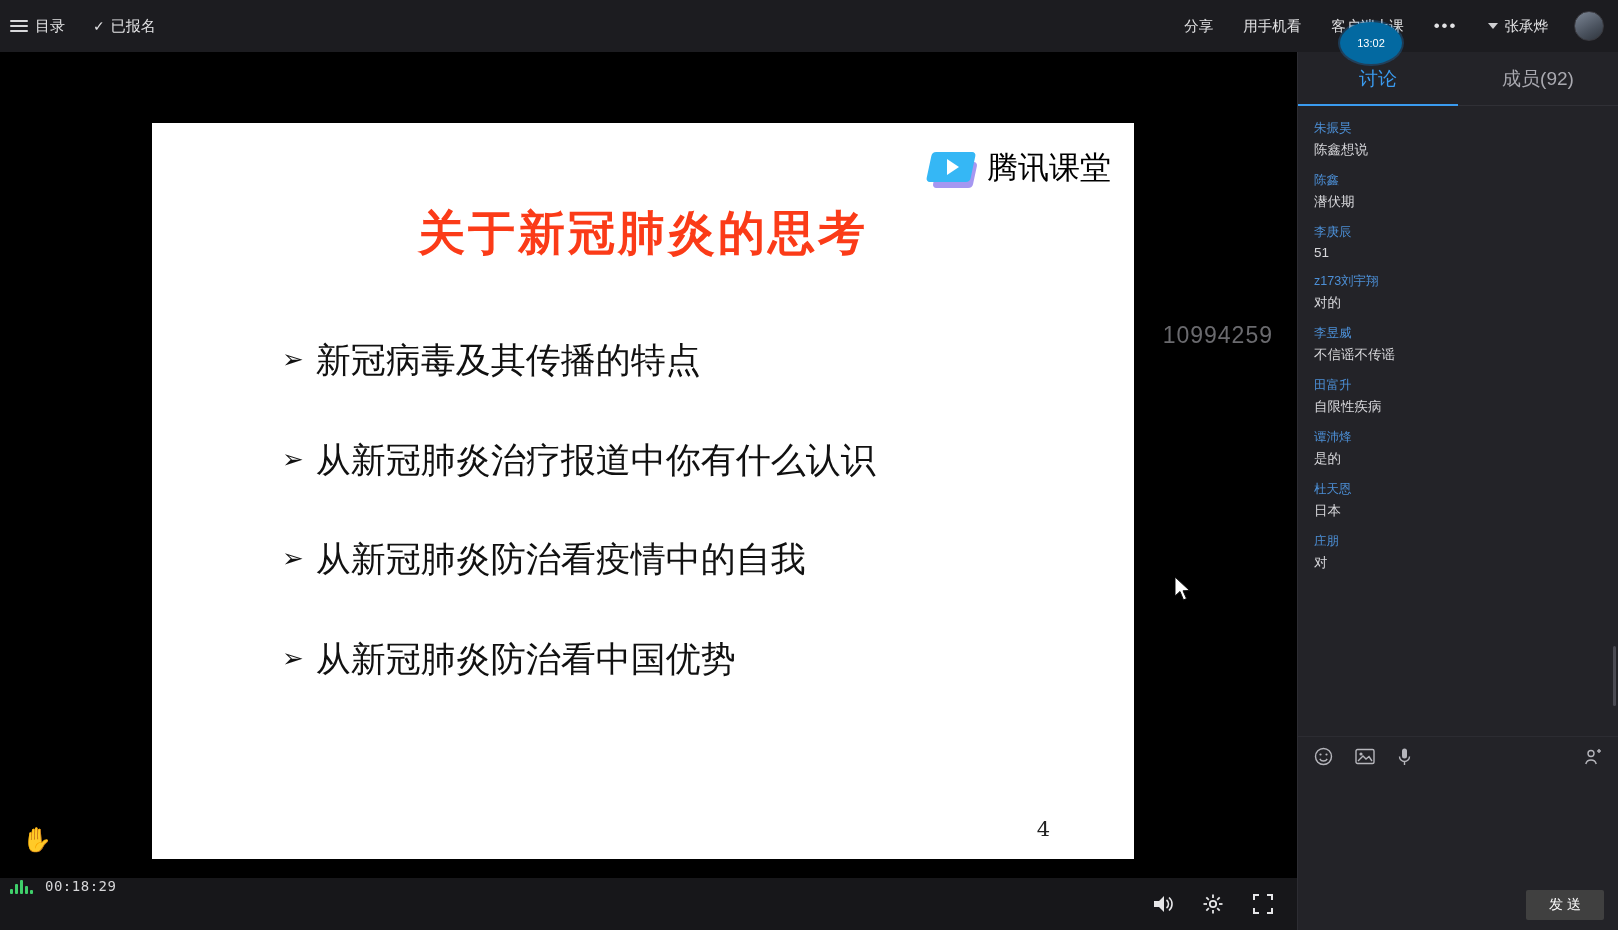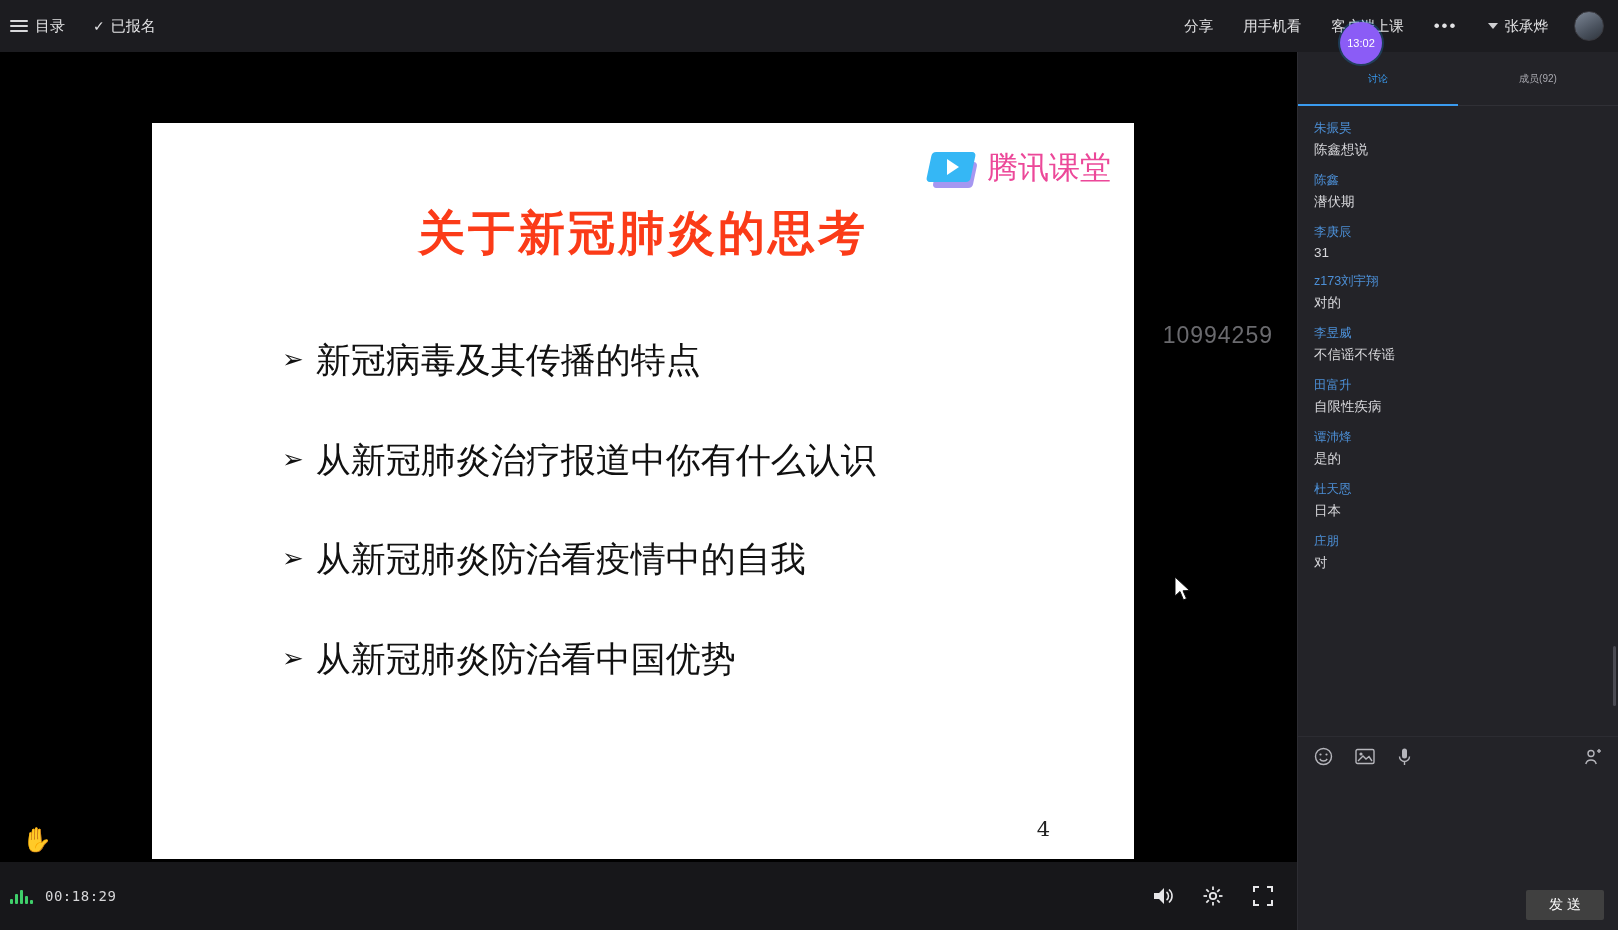--- a/index.html
+++ b/index.html
@@ -53,22 +53,22 @@
     border-right: 5px solid transparent; border-top: 6px solid #cfcfd2;
     margin-right: 7px;
   }
   .avatar {
     width: 30px; height: 30px; border-radius: 50%;
     background: linear-gradient(150deg,#7d8796 0%, #4a525e 60%, #2e343c 100%);
     margin-left: 10px; border: 1px solid #3a3a40;
   }
   .time-badge {
     position: absolute; left: 1340px; top: 22px;
-    width: 42px; height: 42px; border-radius: 50%;
-    background: #8b5cf6; color: #fff; font-size: 11px;
+    width: 62px; height: 42px; border-radius: 50%;
+    background: #0369a1; color: #fff; font-size: 11px;
     display: flex; align-items: center; justify-content: center;
     z-index: 40; box-shadow: 0 0 0 2px rgba(33,150,243,0.25);
   }
 
   
   .stage {
     position: absolute; left: 0; top: 52px;
     width: 1297px; height: 878px;
     background: #000;
   }
@@ -106,21 +106,21 @@
   }
   .brand-mark .play {
     position: absolute; left: 18px; top: 13px;
     width: 0; height: 0;
     border-left: 12px solid #fff;
     border-top: 8px solid transparent;
     border-bottom: 8px solid transparent;
     z-index: 2;
   }
   .brand-text {
-    font-size: 31px; color: #ec4899;
+    font-size: 31px; color: #000000;
     font-family: "DejaVu Sans", sans-serif;
   }
   .slide-title {
     position: absolute; top: 79px; width: 100%;
     text-align: center;
     color: #fb3b18;
     font-size: 47px;
     font-weight: bold;
     letter-spacing: 3px;
     font-family: "DejaVu Sans", sans-serif;
@@ -152,23 +152,23 @@
   }
   .mouse-pointer {
     position: absolute; left: 1175px; top: 525px;
     width: 0; height: 0; z-index: 20;
   }
   .mouse-pointer svg { position: absolute; left: 0; top: 0; }
 
   
   .controls {
     position: absolute; left: 0; bottom: 0;
-    width: 1297px; height: 68px;
+    width: 1297px; height: 52px;
     background: #17171a;
-    display: flex; align-items: center;
+    display: flex; 
     color: #cfcfd2;
     z-index: 25;
   }
   .eq {
     display: inline-flex; align-items: flex-end; gap: 2px;
     height: 16px; margin-left: 10px;
   }
   .eq i { width: 3px; background: #3fcf6a; display: block; border-radius: 1px; }
   .timecode { margin-left: 12px; font-size: 14px; color: #d6d6d8;
     font-family: "DejaVu Sans Mono", monospace; letter-spacing: .5px; }
@@ -181,21 +181,21 @@
     width: 321px; height: 878px;
     background: #232328;
     border-left: 1px solid #2d2d33;
     display: flex; flex-direction: column;
   }
   .panel-tabs {
     display: flex; height: 54px; border-bottom: 1px solid #303036;
   }
   .panel-tab {
     flex: 1; display: flex; align-items: center; justify-content: center;
-    font-size: 10px; color: #a9a9b0; position: relative;
+    font-size: 19px; color: #a9a9b0; position: relative;
   }
   .panel-tab.active { color: #3a9bf0; }
   .panel-tab.active::after {
     content: ""; position: absolute; left: 0; right: 0; bottom: -1px;
     height: 2px; background: #3a9bf0;
   }
   .chat {
     flex: 1; overflow: hidden; padding: 14px 16px 4px 16px;
     position: relative;
   }
@@ -367,21 +367,21 @@
       <div class="msg">
         <div class="msg-author">朱振昊</div>
         <div class="msg-text">陈鑫想说</div>
       </div>
       <div class="msg">
         <div class="msg-author">陈鑫</div>
         <div class="msg-text">潜伏期</div>
       </div>
       <div class="msg">
         <div class="msg-author">李庚辰</div>
-        <div class="msg-text">31</div>
+        <div class="msg-text">51</div>
       </div>
       <div class="msg">
         <div class="msg-author">z173刘宇翔</div>
         <div class="msg-text">对的</div>
       </div>
       <div class="msg">
         <div class="msg-author">李昱威</div>
         <div class="msg-text">不信谣不传谣</div>
       </div>
       <div class="msg">

